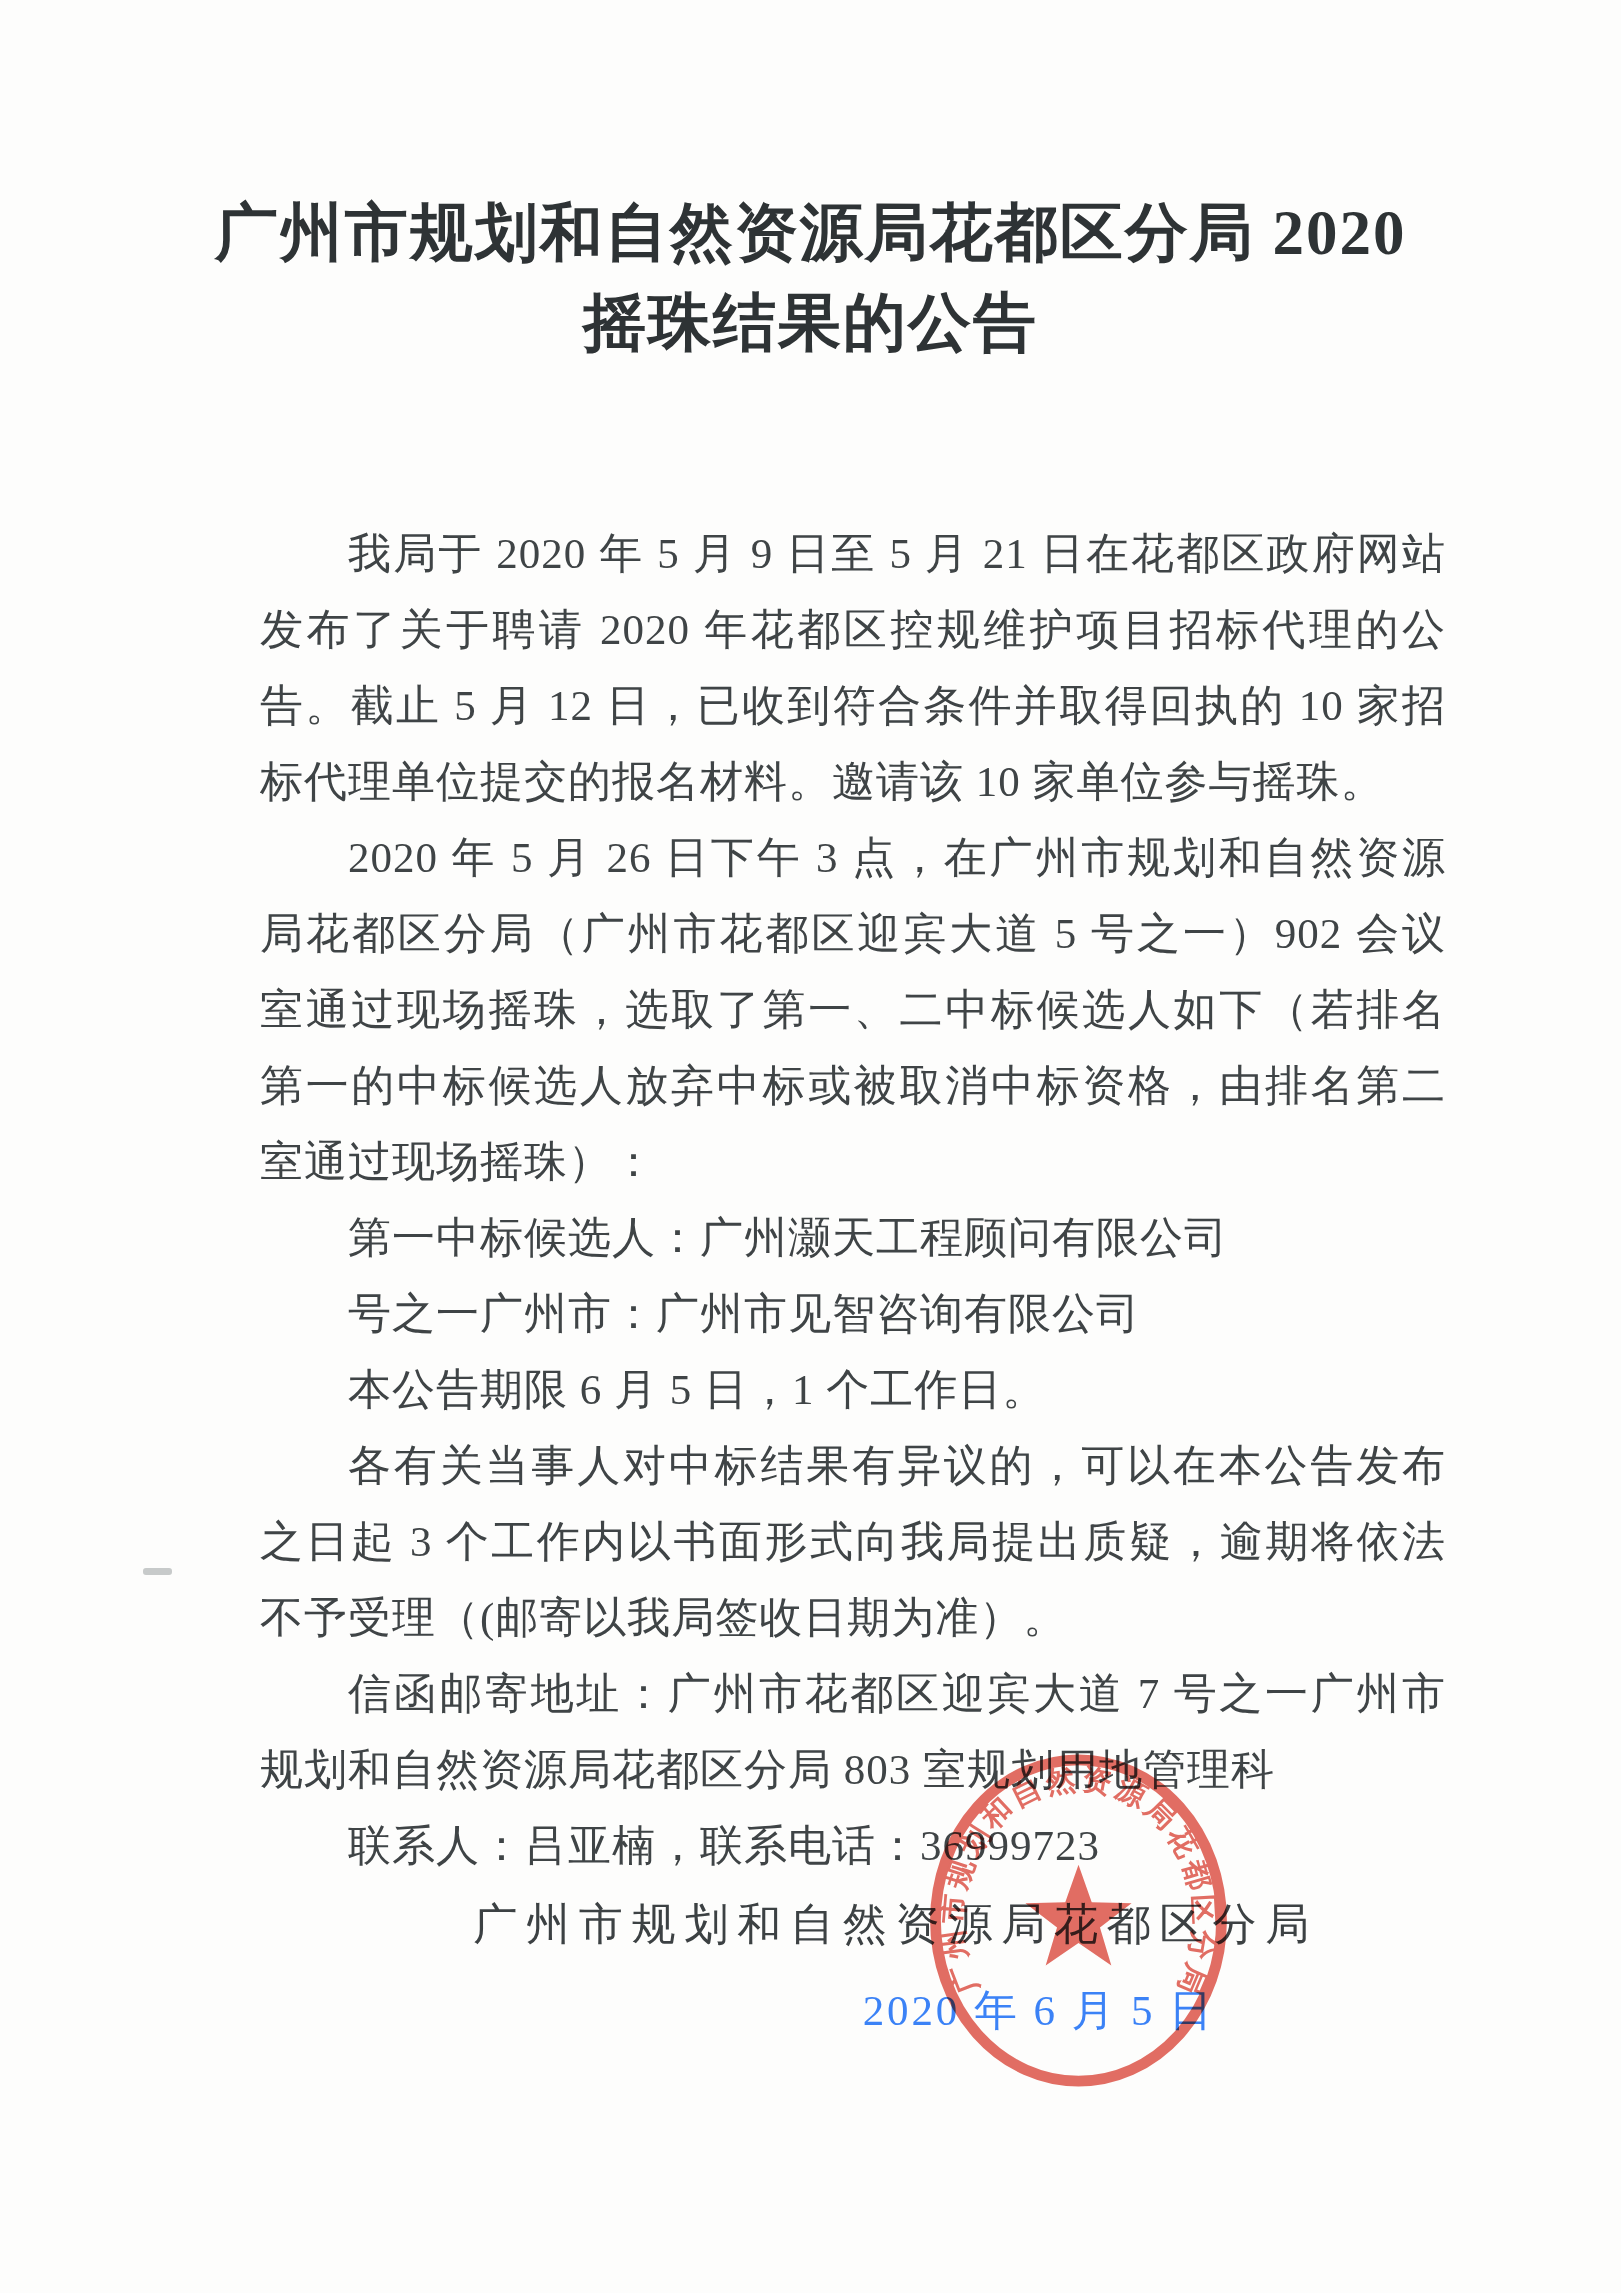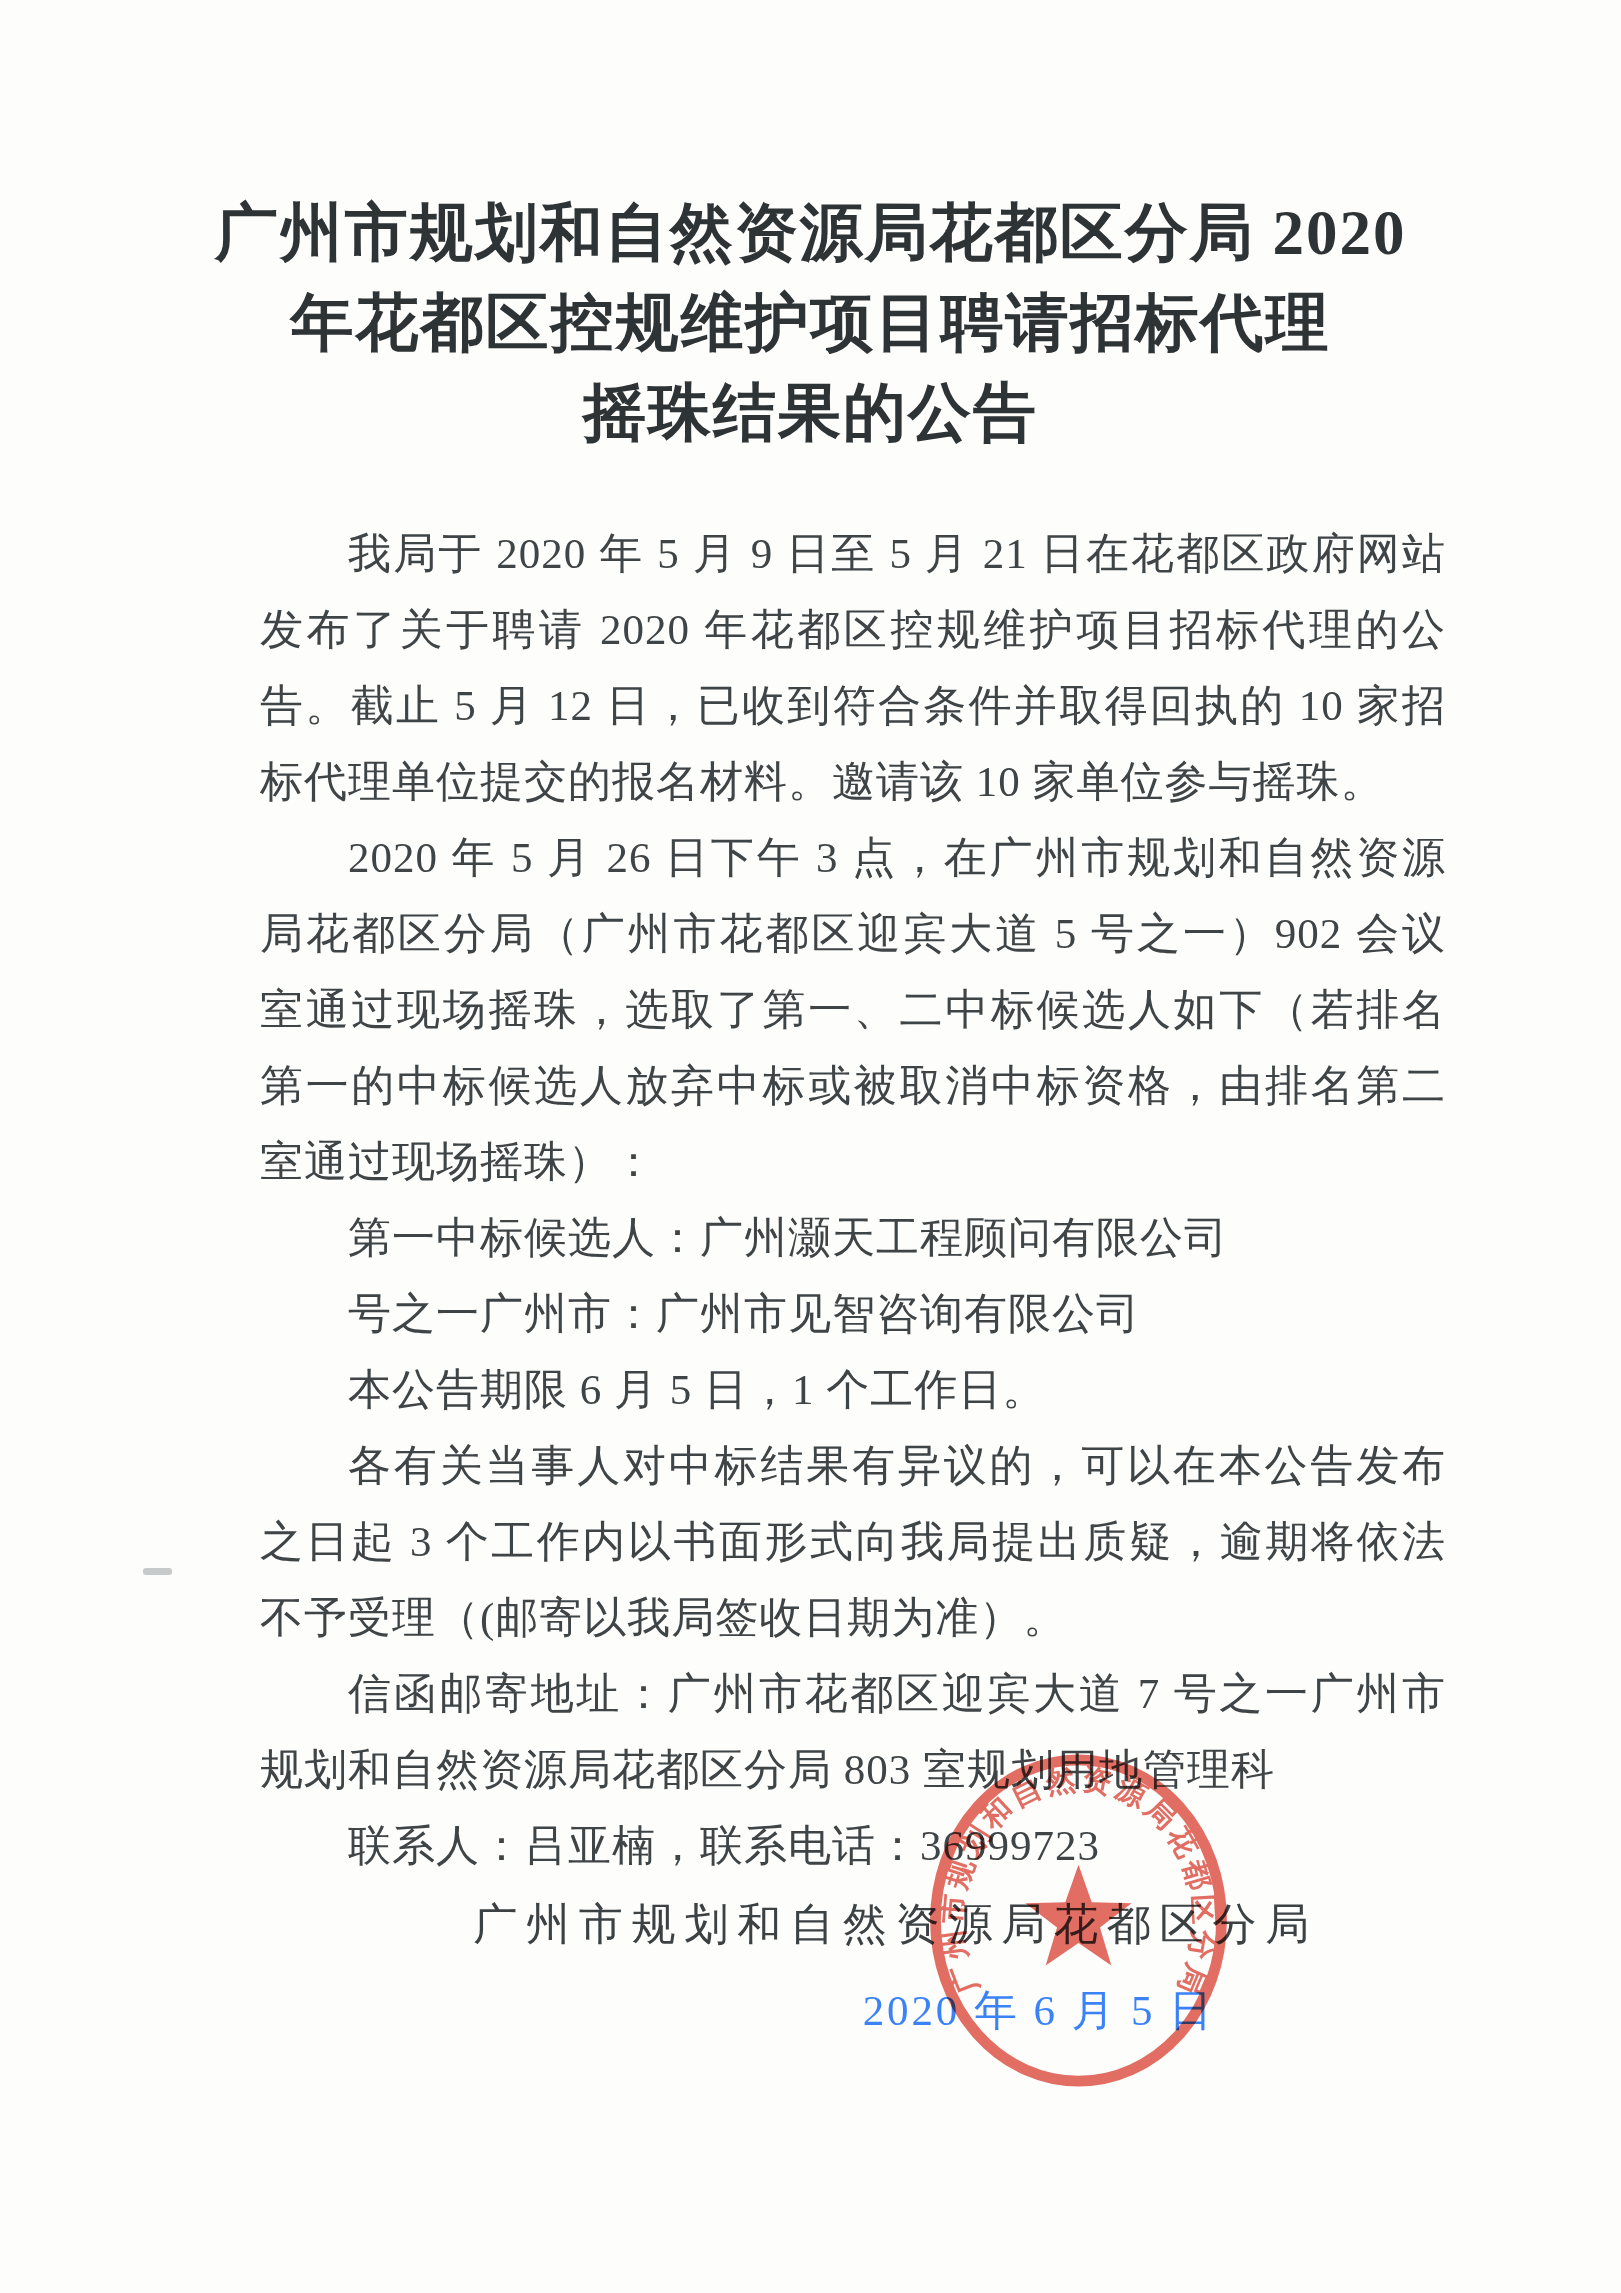--- a/index.html
+++ b/index.html
@@ -44,21 +44,20 @@
     background:#9aa0a0;border-radius:2.9px;opacity:.55;
   }
 </style>
 </head>
 <body>
 
 <div class="page">
 
   <div class="title">
     <div class="tline">广州市规划和自然资源局花都区分局 2020</div>
-    <div class="tline">年花都区控规维护项目聘请招标代理</div>
     <div class="tline">摇珠结果的公告</div>
   </div>
 
   <div class="bodytext">
     <div class="line indent j">我局于 2020 年 5 月 9 日至 5 月 21 日在花都区政府网站</div>
     <div class="line j">发布了关于聘请 2020 年花都区控规维护项目招标代理的公</div>
     <div class="line j">告。截止 5 月 12 日，已收到符合条件并取得回执的 10 家招</div>
     <div class="line">标代理单位提交的报名材料。邀请该 10 家单位参与摇珠。</div>
     <div class="line indent j">2020 年 5 月 26 日下午 3 点，在广州市规划和自然资源</div>
     <div class="line j">局花都区分局（广州市花都区迎宾大道 5 号之一）902 会议</div>

